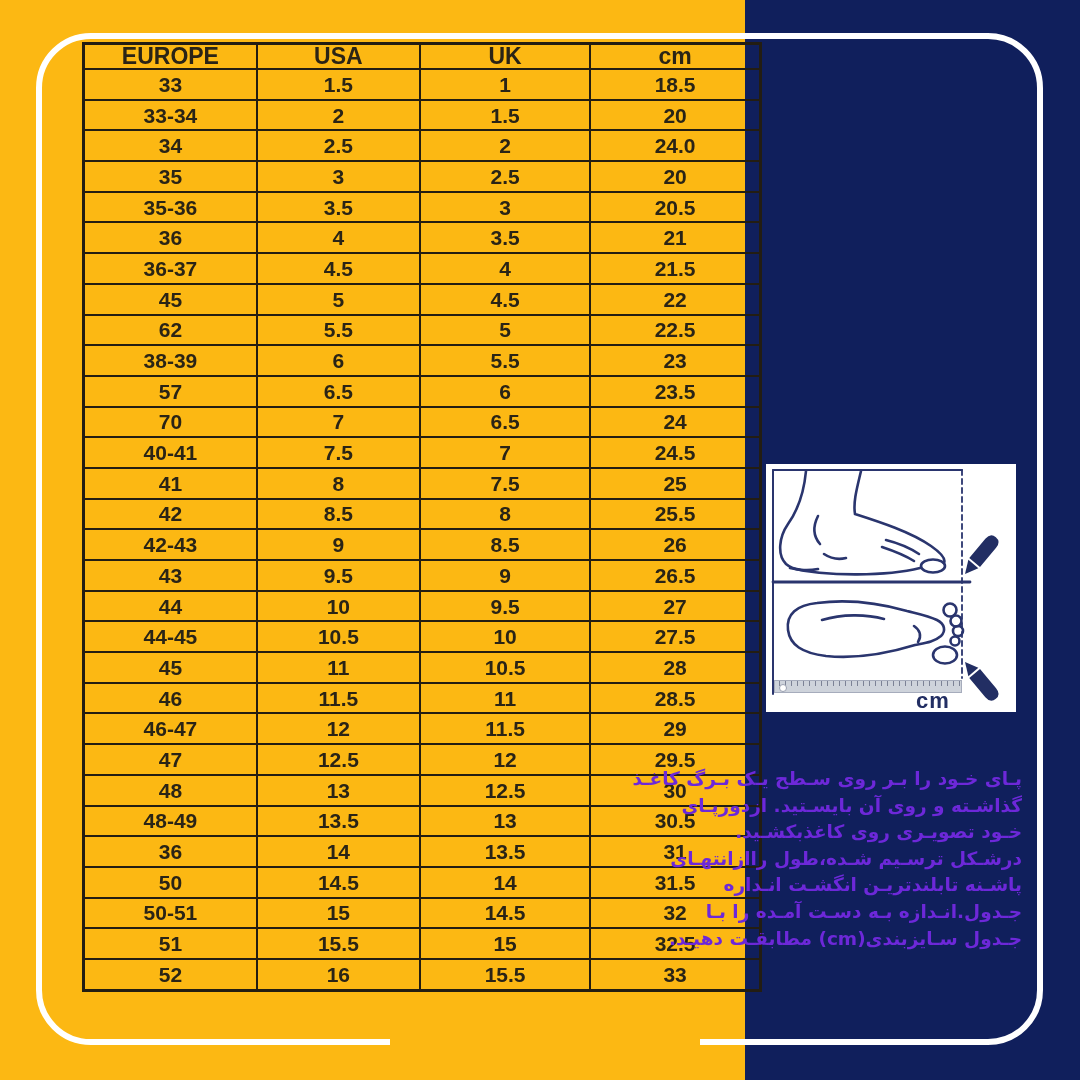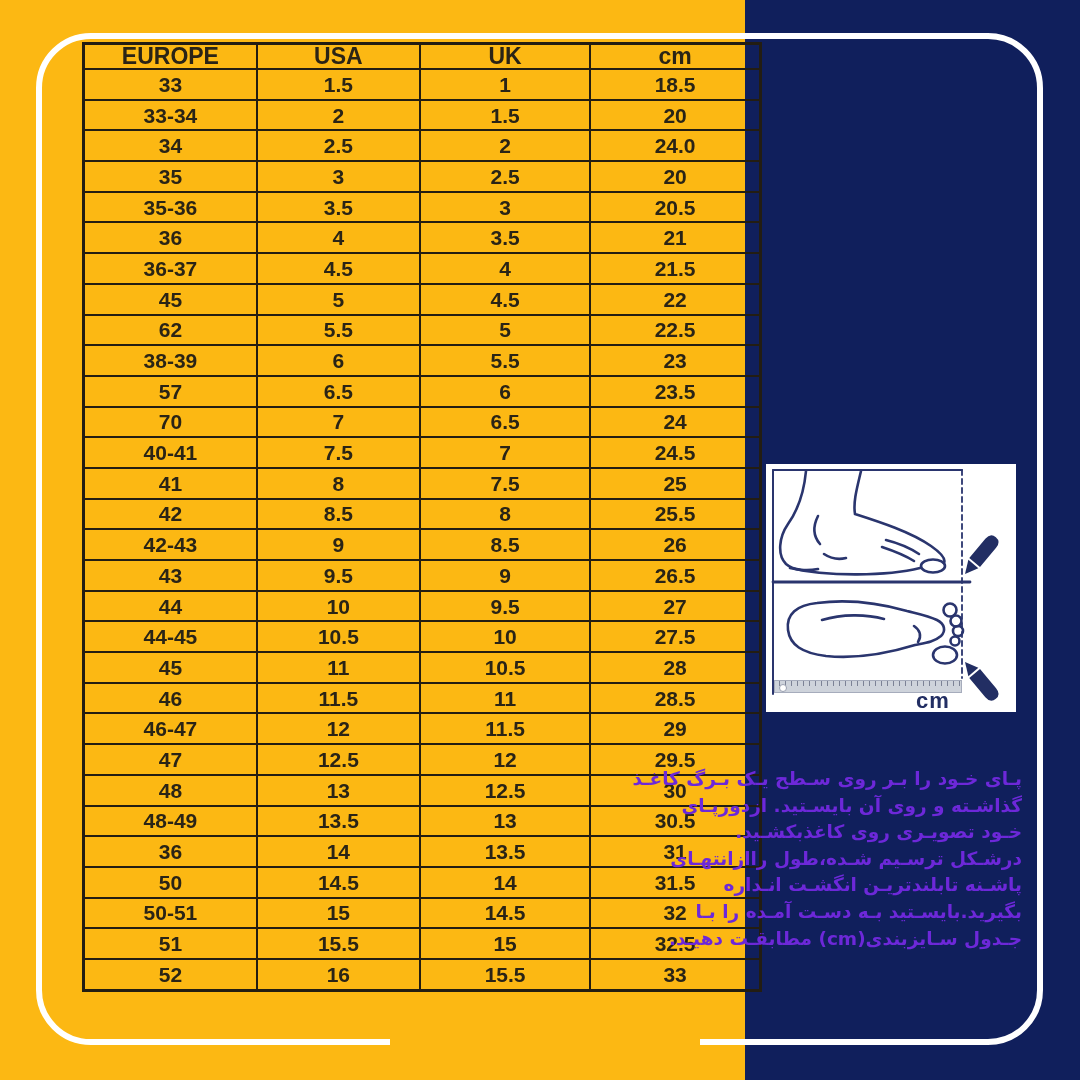--- a/index.html
+++ b/index.html
@@ -322,17 +322,17 @@
     <div class="ruler"></div>
     <div class="figure-unit">cm</div>
   </div>
 
   <div class="instructions">
     <div class="line">پـای خـود را بـر روی سـطح یـک بـرگ کاغـذ</div>
     <div class="line">گذاشـته و روی آن بایسـتید. ازدورپـای</div>
     <div class="line">خـود تصویـری روی کاغذبکشـید.</div>
     <div class="line">درشـکل ترسـیم شـده،طول راازانتهـای</div>
     <div class="line">پاشـنه تابلندتریـن انگشـت انـداره</div>
-    <div class="line">بگیرید.بایسـتید بـه دسـت آمـده را بـا</div>
+    <div class="line">جـدول.انـدازه بـه دسـت آمـده را بـا</div>
     <div class="line">جـدول سـایزبندی(cm) مطابقـت دهیـد.</div>
   </div>
 
 </div>
 
 </body></html>

